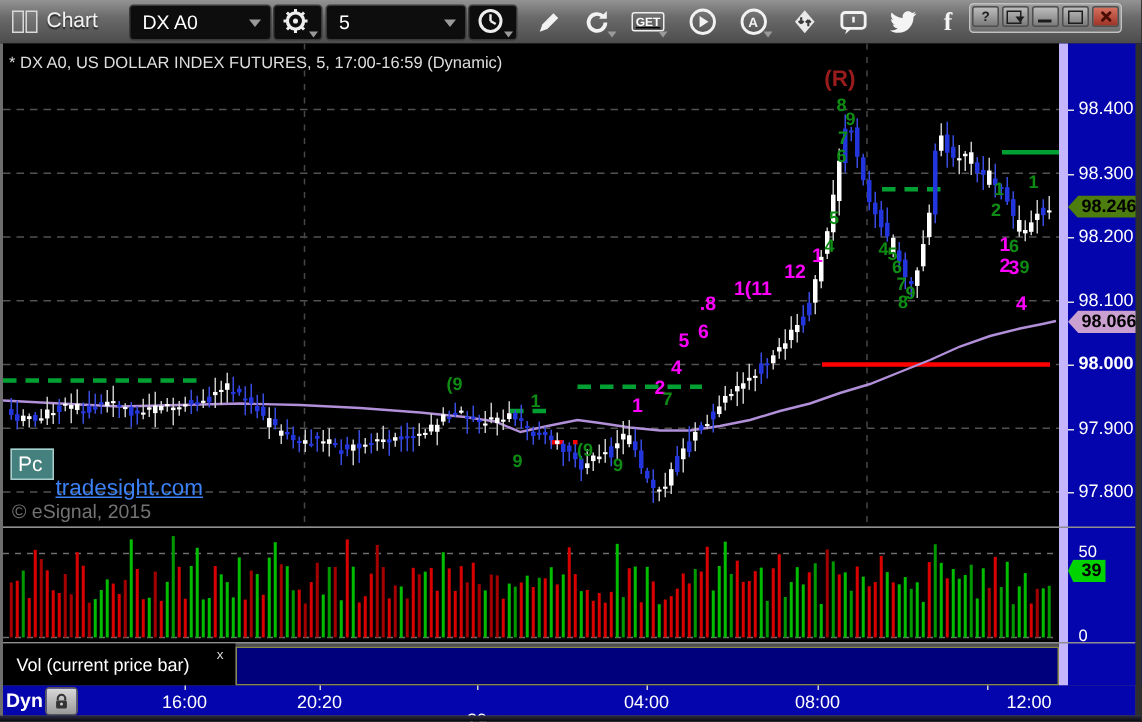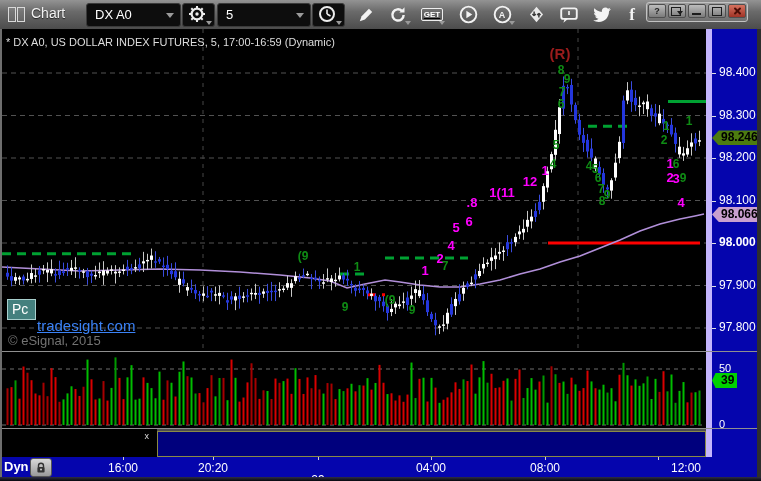--- a/index.html
+++ b/index.html
@@ -792,20 +792,21 @@
       <div class="badge" style="top: 177.95px; background: rgb(201, 160, 207);">98.066</div>
       <div class="ptick" style="font-size: 11px; top: 333px;">50</div>
       <div class="ptick" style="font-size: 11px; top: 389px;">0</div>
       <div class="badge" style="top: 344px; background: rgb(0, 211, 0);">39</div>
     </div>
 
   <div class="sep" style="top:351px;"></div>
   <div class="sep" style="top:428px;"></div>
 
   <div class="tab">
+    <span class="tlabel">Vol (current price bar)</span>
     <span class="tabx">x</span>
   </div>
   <div class="tabblue"></div>
 
   <div class="timeaxis" id="timeAxis">
     <span class="dyn">Dyn</span>
     <span class="lockbtn">
       <svg width="12" height="12" viewBox="0 0 12 12">
         <path d="M3.5 5V3.7a2.5 2.5 0 0 1 5 0V5" fill="none" stroke="#333" stroke-width="1.4"></path>
         <rect x="2.4" y="5" width="7.2" height="5.4" rx="1" fill="#333"></rect>

